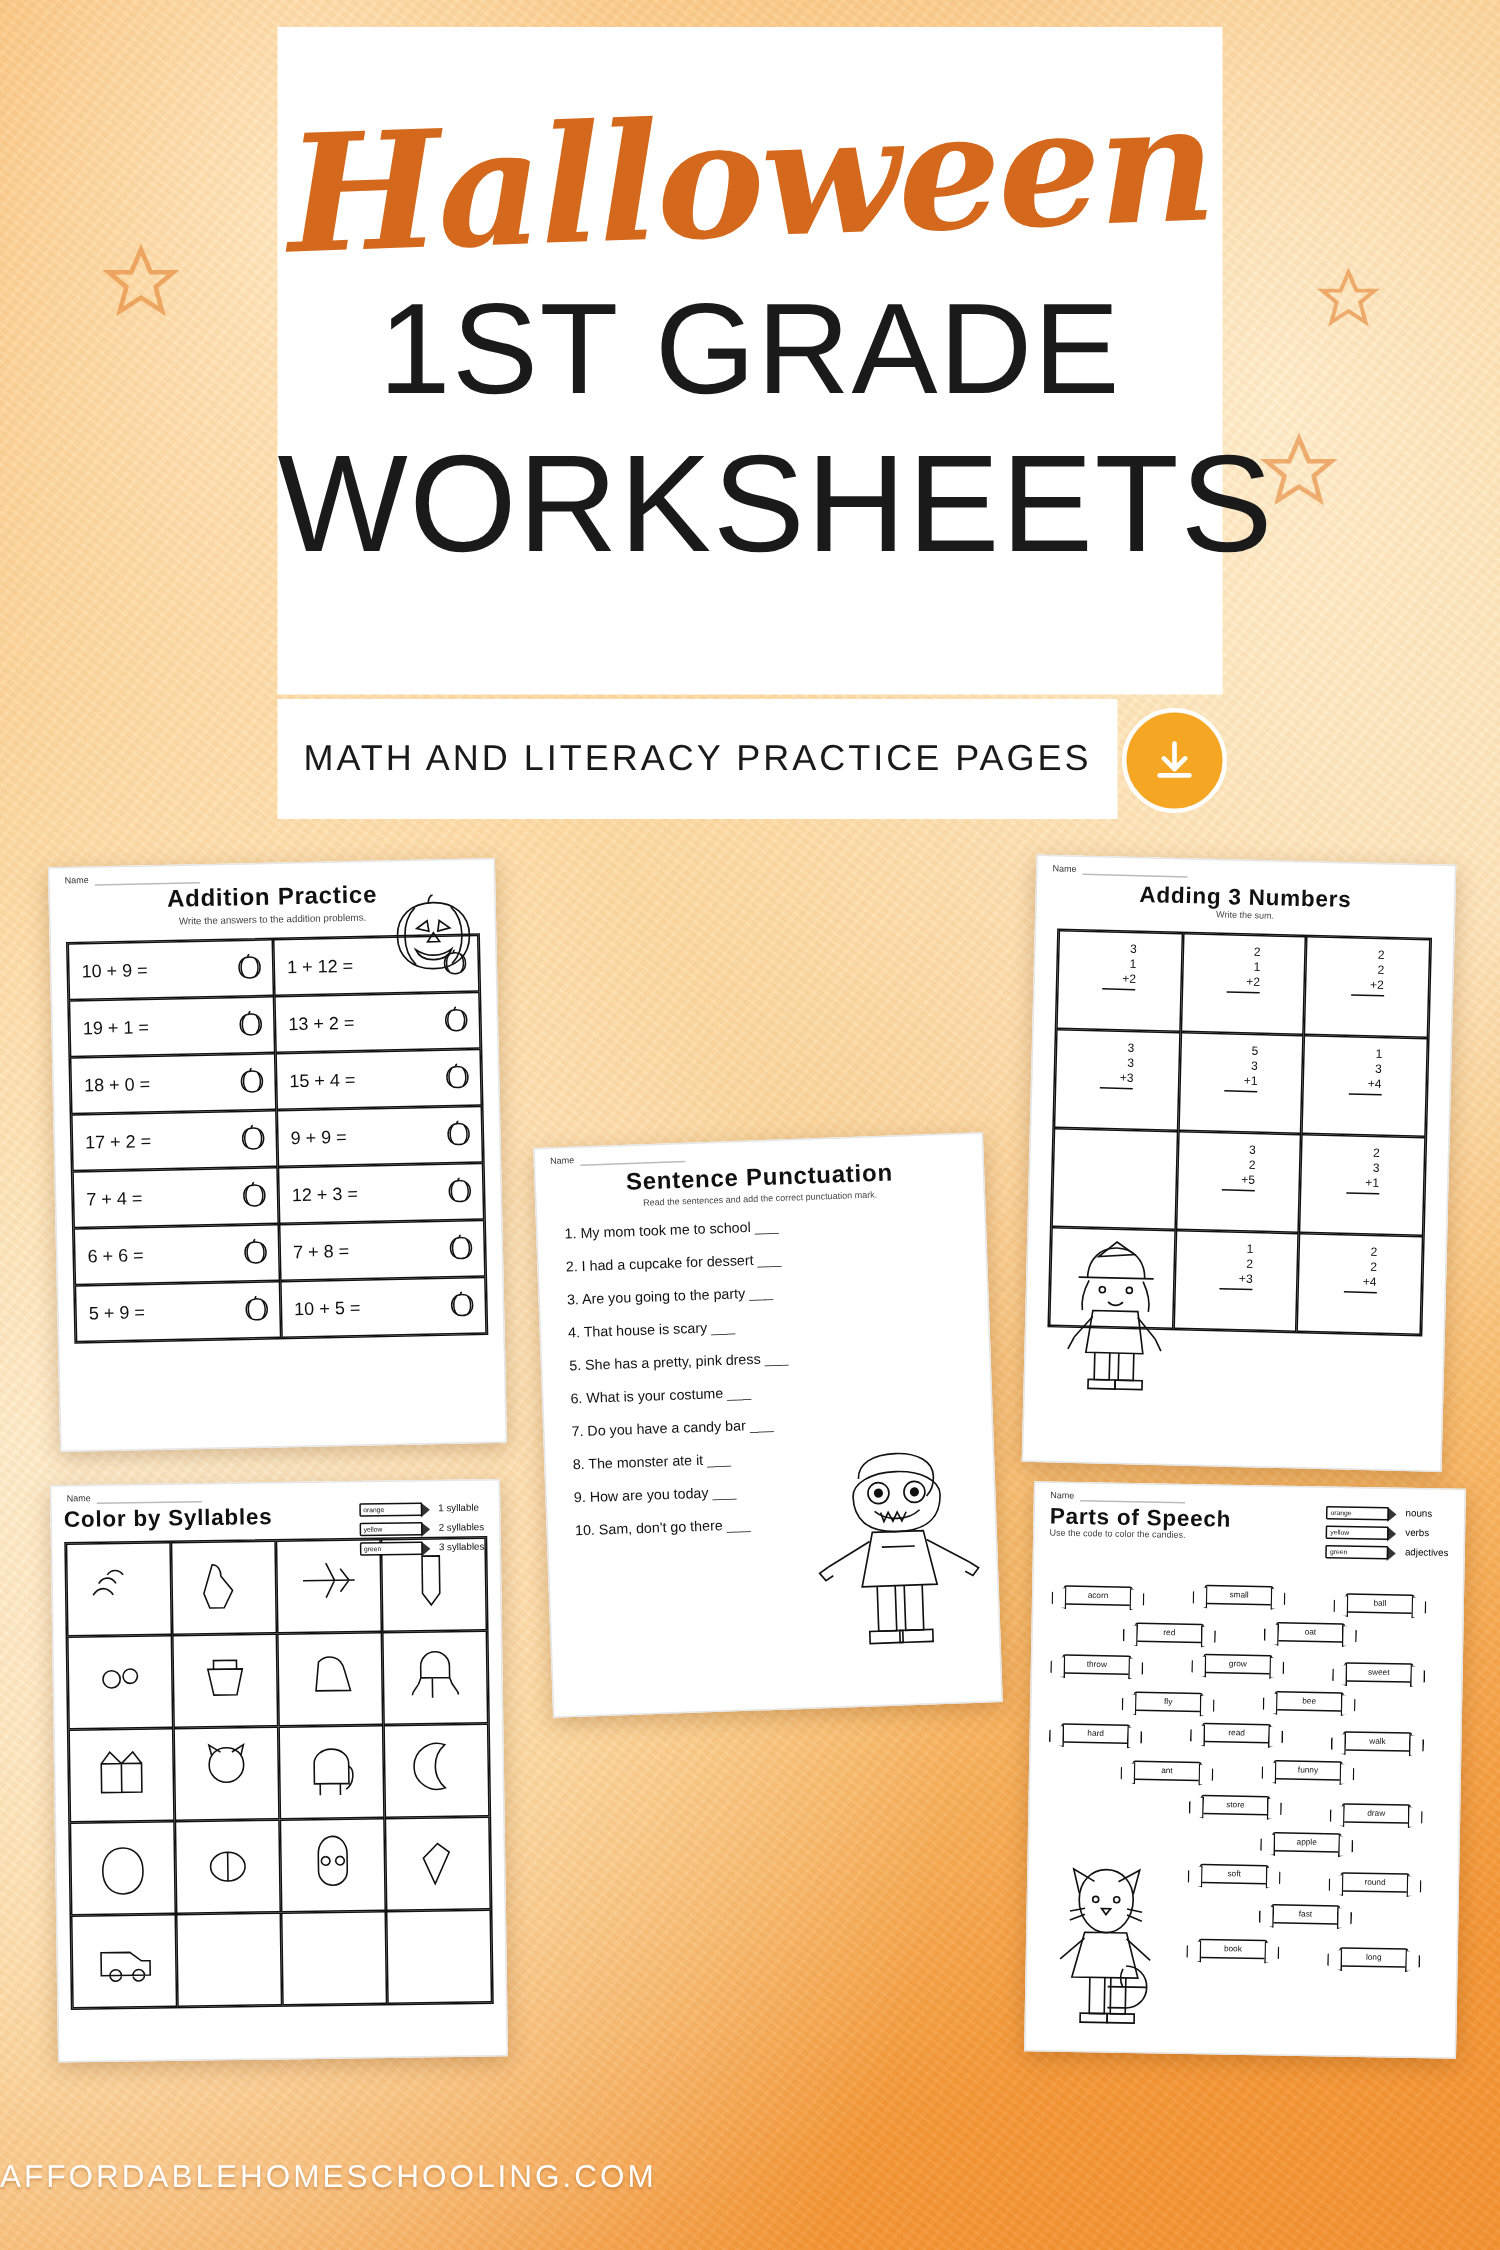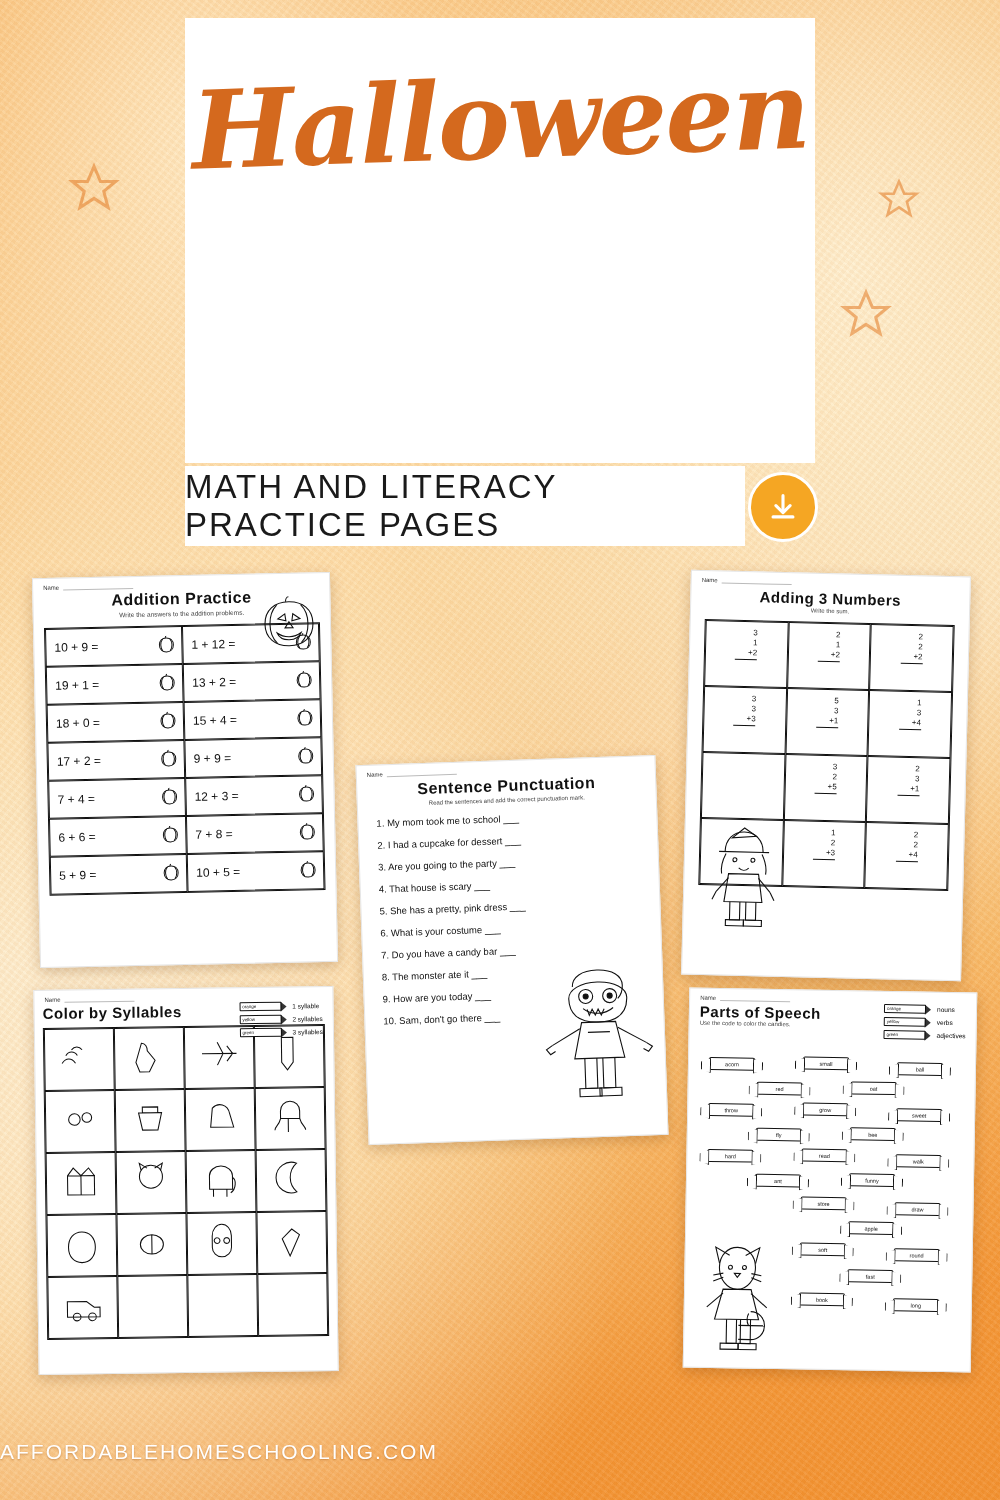--- a/index.html
+++ b/index.html
@@ -79,21 +79,21 @@
     left: 185px; top: 466px;
     width: 560px; height: 80px;
     background: #ffffff;
     z-index: 5;
     display: flex;
     align-items: center;
     justify-content: center;
   }
   .subtitle-text {
     font-family: "Liberation Sans", sans-serif;
-    font-size: 33px;
+    font-size: 24px;
     letter-spacing: 2px;
     color: #1a1a1a;
     text-transform: uppercase;
   }
   .dl-btn {
     position: absolute;
     left: 748px; top: 472px;
     width: 70px; height: 70px;
     border-radius: 50%;
     background: #f5a623;
@@ -306,20 +306,22 @@
     </svg>
 </div>
 <div class="star" style="left:840px;top:288px;">
   <svg width="52" height="52" viewBox="0 0 24 24">
       <path d="M12 2l3 7h7l-5.5 4.5L18.5 21 12 16.8 5.5 21l2-7.5L2 9h7z" fill="none" stroke="currentColor" stroke-width="1.4"></path>
     </svg>
 </div>
 
 <div class="title-card">
   <div class="title-script">Halloween</div>
+  <div class="title-line2">1st Grade</div>
+  <div class="title-line3">Worksheets</div>
 </div>
 
 <div class="subtitle-card">
   <div class="subtitle-text">Math and Literacy Practice Pages</div>
 </div>
 
 <div class="dl-btn">
   <span>
     <svg width="34" height="34" viewBox="0 0 24 24" fill="none" stroke="#fff" stroke-width="2.2" stroke-linecap="round" stroke-linejoin="round">
       <path d="M12 4v10"></path>

